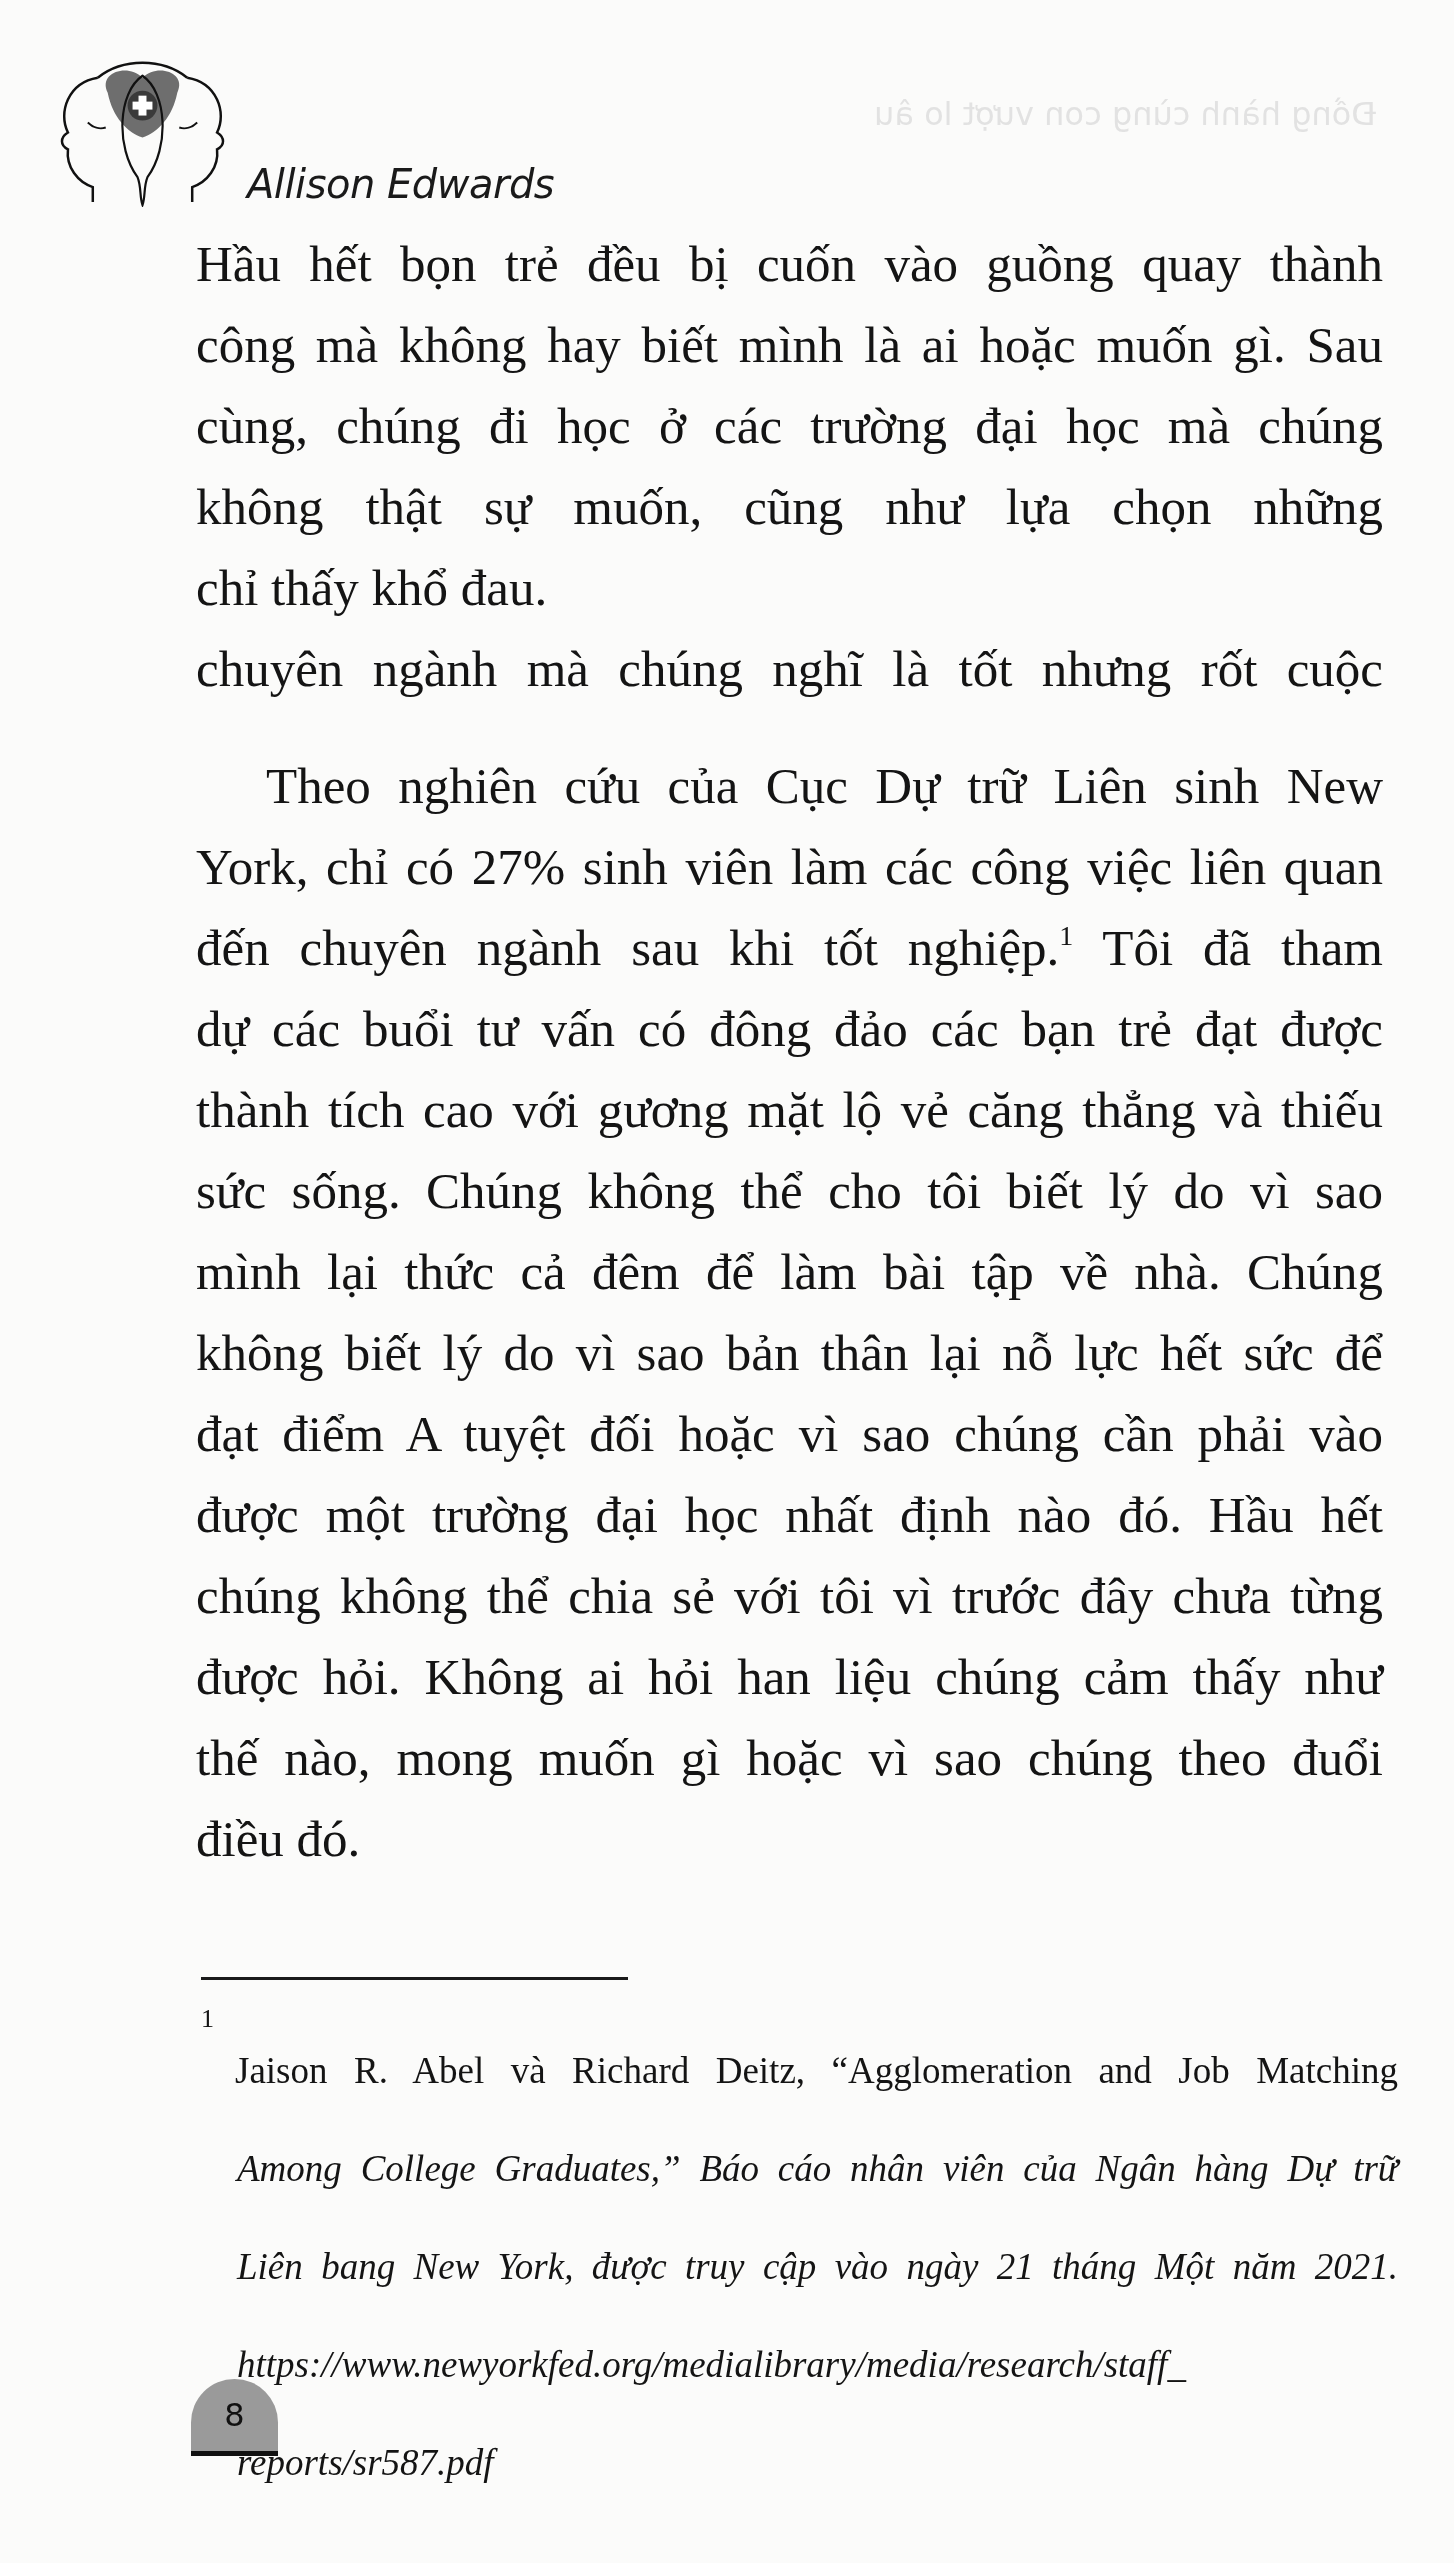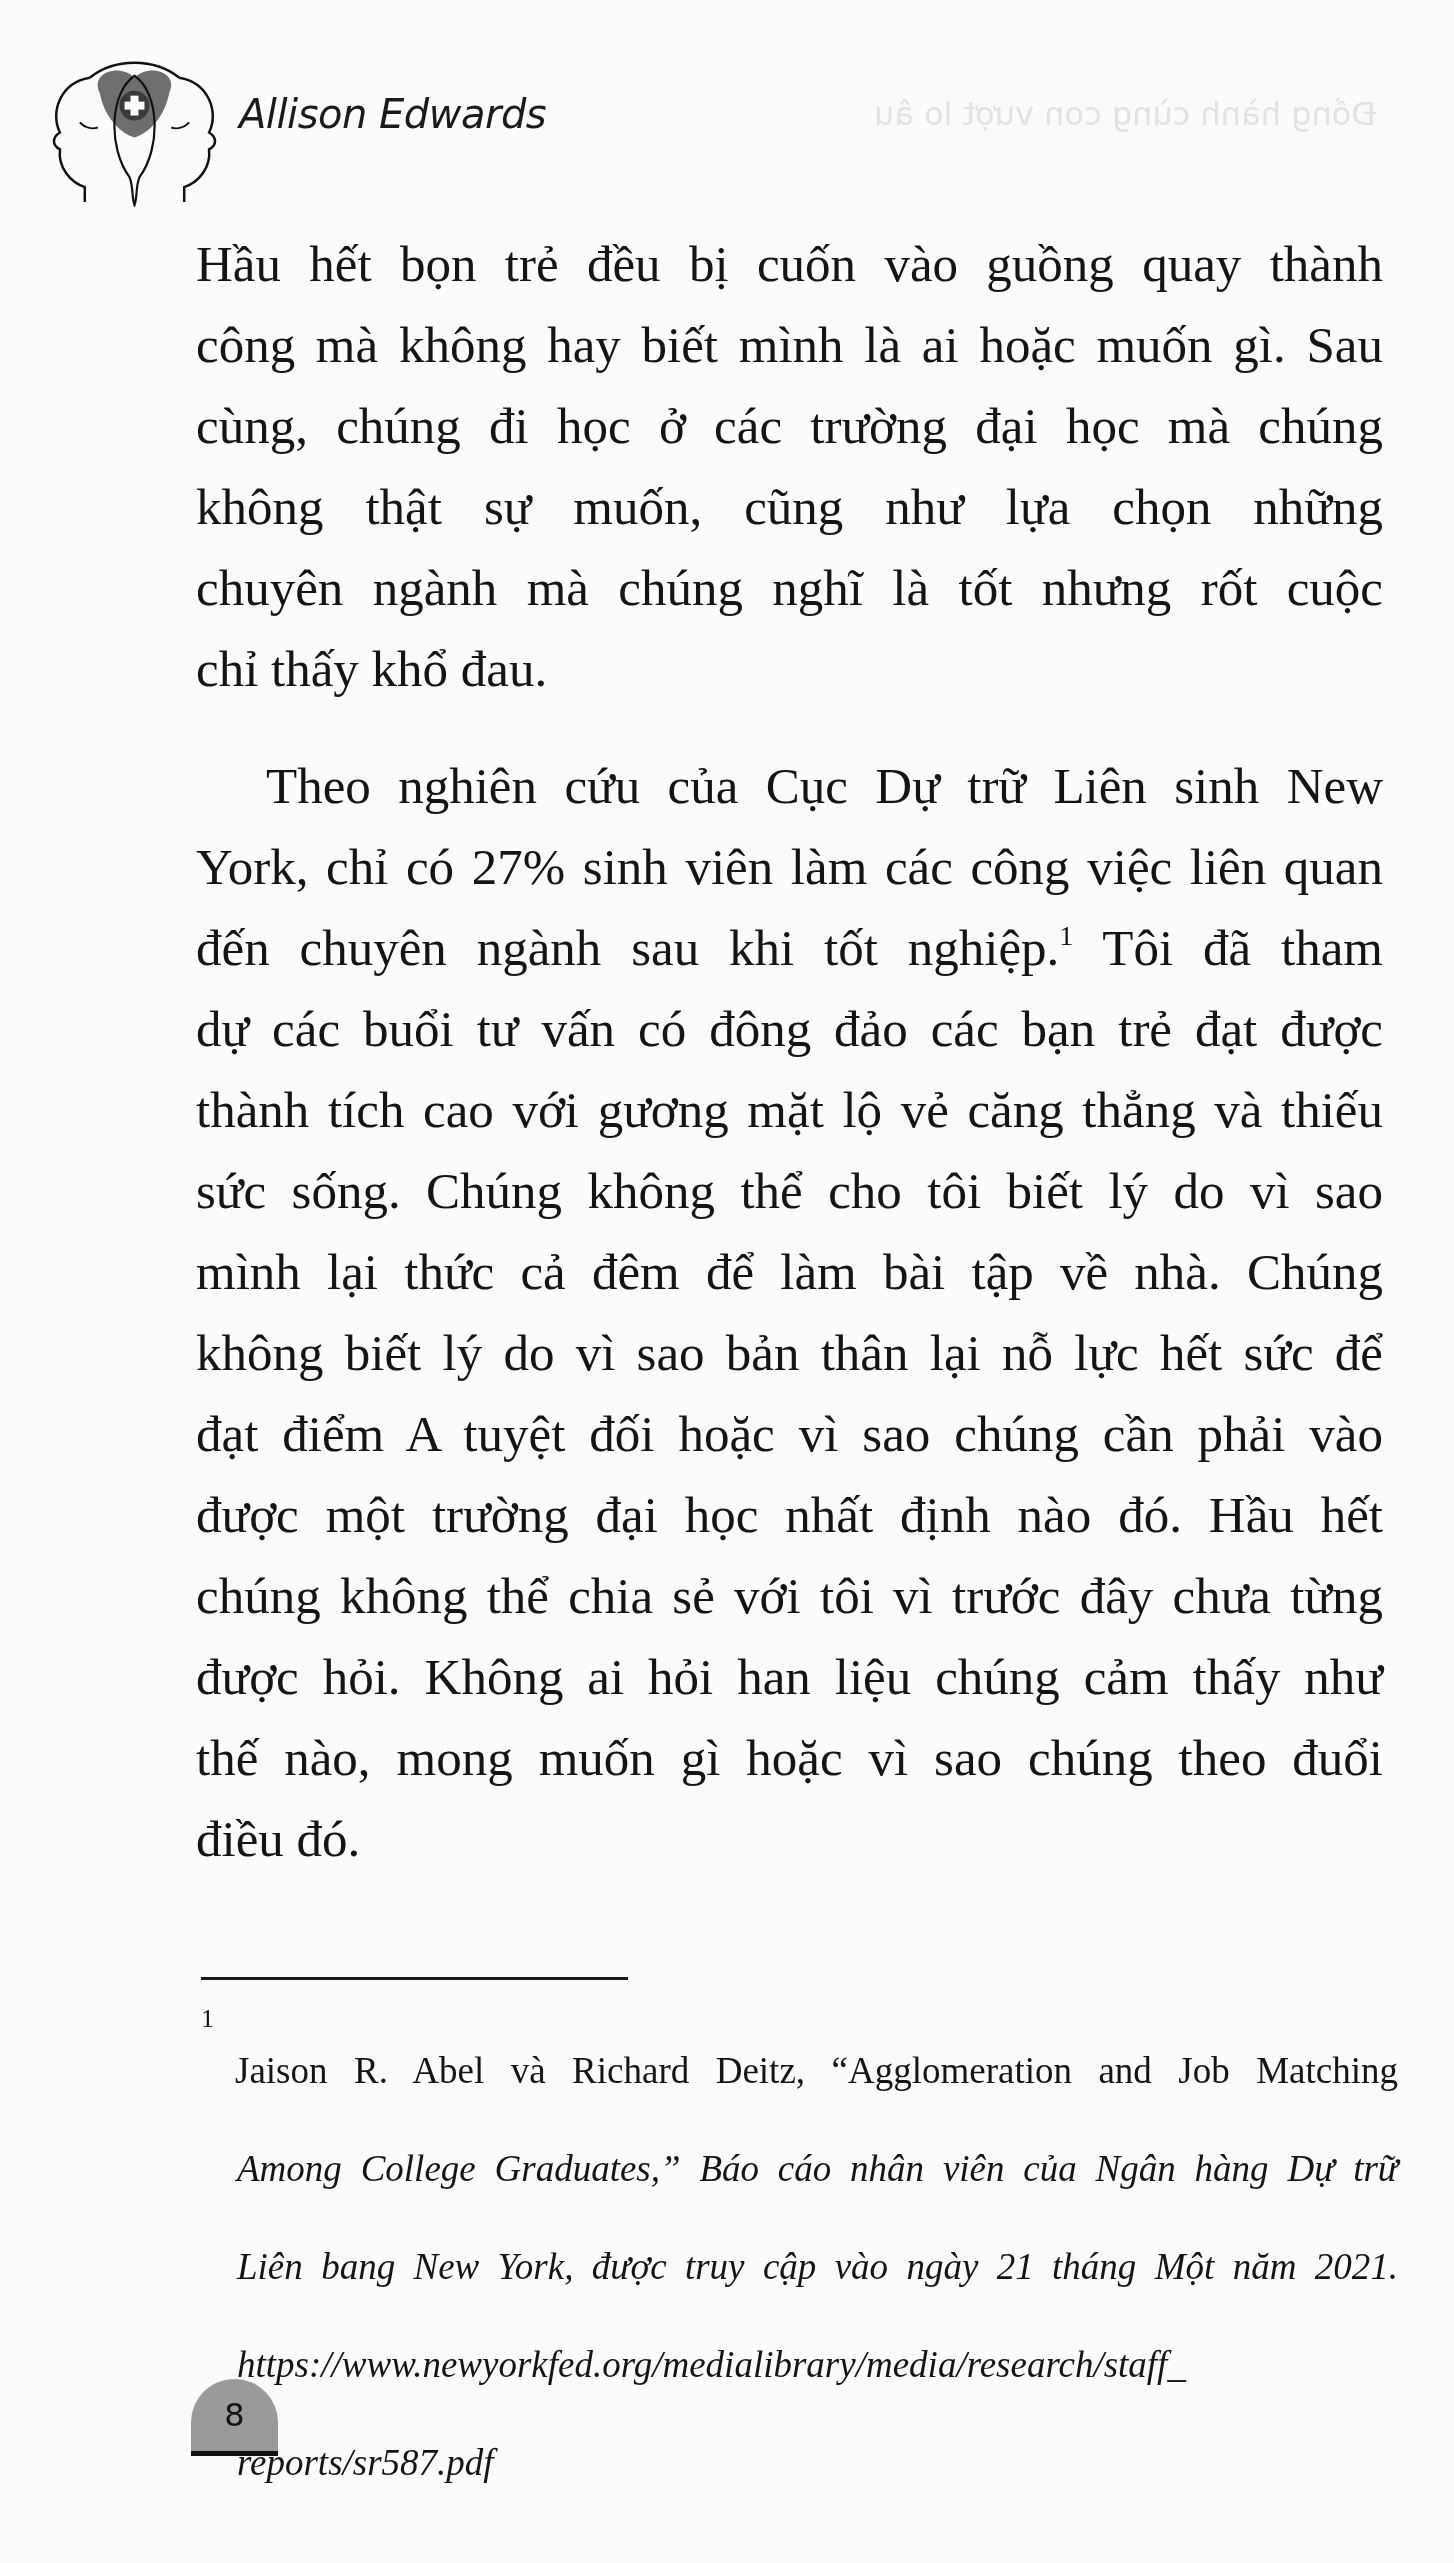--- a/index.html
+++ b/index.html
@@ -2,21 +2,21 @@
 <html><head>
 <meta charset="utf-8">
 <style>
   html, body { margin: 0; padding: 0; }
   body {
     width: 1454px; height: 2563px; position: relative; overflow: hidden;
     background: #fbfbfa;
     font-family: "Liberation Serif", "DejaVu Serif", serif;
     color: #141414;
   }
-  .header { position: absolute; left: 30px; top: 38px; height: 169px; display: flex; align-items: center; }
+  .header { position: absolute; left: 38px; top: 38px; height: 169px; display: flex; align-items: flex-end; }
   .logo { width: 209px; height: 169px; }
   .author {
     font-family: "DejaVu Sans", "Liberation Sans", sans-serif;
     font-style: italic; font-size: 40px; margin-left: 0px; margin-top: -18px;
     letter-spacing: -0.5px; color: #1a1a1a;
   }
   .running-title {
     position: absolute; left: 874px; top: 95px;
     font-family: "DejaVu Sans", sans-serif; font-size: 32px; color: #d8d8d8;
     transform: scaleX(-1); opacity: 0.7;
@@ -69,22 +69,22 @@
 </div>
 
 <div class="running-title">Đồng hành cùng con vượt lo âu</div>
 
 <div class="body-text">
   <div>
     <span class="line">Hầu hết bọn trẻ đều bị cuốn vào guồng quay thành</span>
     <span class="line">công mà không hay biết mình là ai hoặc muốn gì. Sau</span>
     <span class="line">cùng, chúng đi học ở các trường đại học mà chúng</span>
     <span class="line">không thật sự muốn, cũng như lựa chọn những</span>
+    <span class="line last">chỉ thấy khổ đau.</span>
     <span class="line">chuyên ngành mà chúng nghĩ là tốt nhưng rốt cuộc</span>
-    <span class="line last">chỉ thấy khổ đau.</span>
   </div>
   <div class="para-gap"></div>
   <div>
     <span class="line indent">Theo nghiên cứu của Cục Dự trữ Liên sinh New</span>
     <span class="line">York, chỉ có 27% sinh viên làm các công việc liên quan</span>
     <span class="line"><span>đến chuyên ngành sau khi tốt nghiệp.</span><sup class="fn">1</sup><span> Tôi đã tham</span></span>
     <span class="line">dự các buổi tư vấn có đông đảo các bạn trẻ đạt được</span>
     <span class="line">thành tích cao với gương mặt lộ vẻ căng thẳng và thiếu</span>
     <span class="line">sức sống. Chúng không thể cho tôi biết lý do vì sao</span>
     <span class="line">mình lại thức cả đêm để làm bài tập về nhà. Chúng</span>

